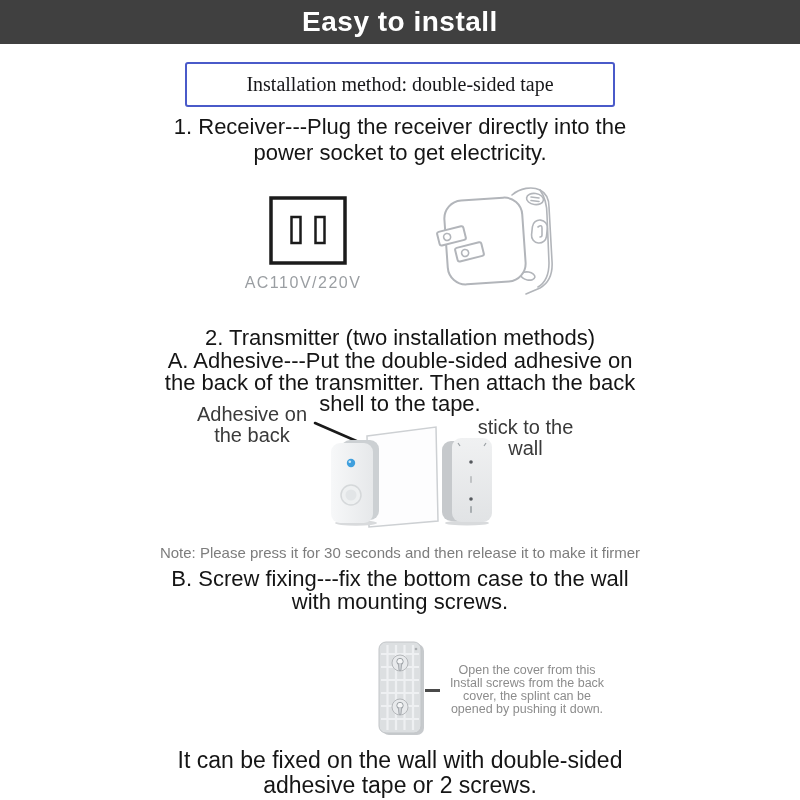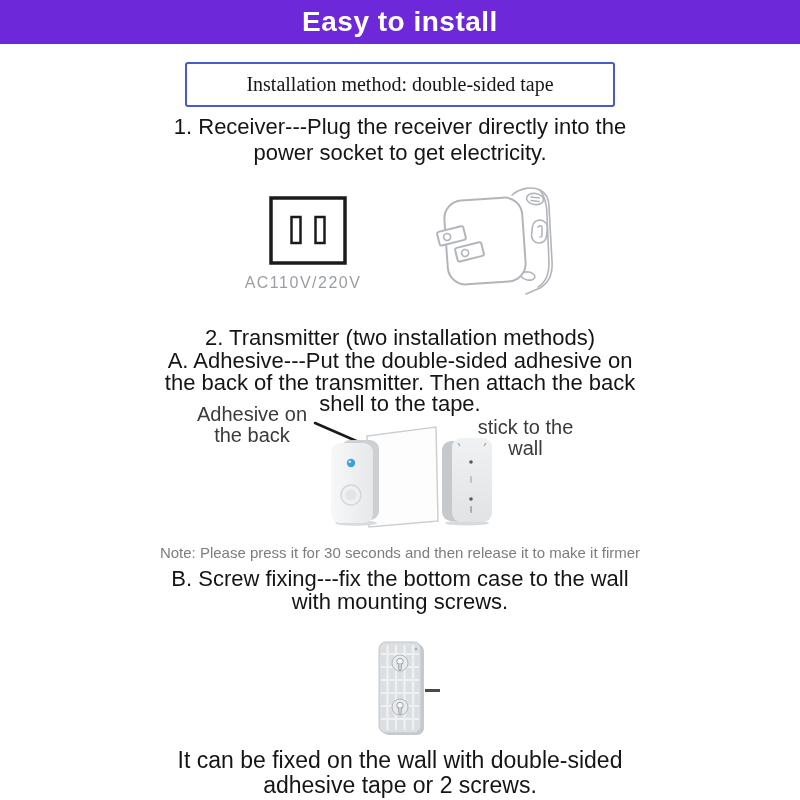--- a/index.html
+++ b/index.html
@@ -1,19 +1,19 @@
 <!DOCTYPE html>
 <html><head>
 <meta charset="utf-8">
 <style>
   html,body{margin:0;padding:0;background:#ffffff;}
   .page{position:relative;width:800px;height:800px;margin:0 auto;background:#ffffff;overflow:hidden;
         font-family:"Liberation Sans",sans-serif;}
   
-  .topbar{position:absolute;left:0;top:0;width:800px;height:44px;background:#6d28d9;
+  .topbar{position:absolute;left:0;top:0;width:800px;height:44px;background:#404040;
           display:flex;align-items:center;justify-content:center;}
   .topbar .title{color:#ffffff;font-size:28px;font-weight:800;letter-spacing:.5px;margin:0;
           font-family:"Liberation Sans",sans-serif;}
   
   .method-box{position:absolute;left:185px;top:62px;width:426px;height:41px;border:2px solid #4a5ac9;
           border-radius:3px;background:#ffffff;display:flex;align-items:center;justify-content:center;
           font-family:"Liberation Serif",serif;font-size:20px;color:#17171a;}
   .serif{font-family:Liberation Sans, sans-serif;color:#151515;}
   .center{text-align:center;}
   .receiver-heading{position:absolute;left:150px;top:114px;width:500px;font-size:22px;line-height:26px;}
@@ -167,19 +167,25 @@
     </g>
     <g>
       <circle cx="22" cy="66" r="8" fill="#e8eaec" stroke="#b4b7ba" stroke-width="1"></circle>
       <circle cx="22" cy="64.5" r="3.2" fill="#f4f5f6" stroke="#9aa0a4" stroke-width="1"></circle>
       <path d="M20.2 66 L21 73 a1.2 1.2 0 0 0 2 0 L23.8 66" fill="#cfd2d5" stroke="#9aa0a4" stroke-width="0.8"></path>
     </g>
   </svg>
 
   <div class="dash"></div>
 
+  <div class="plate-note">
+    <div>Open the cover from this</div>
+    <div>Install screws from the back</div>
+    <div>cover, the splint can be</div>
+    <div>opened by pushing it down.</div>
+  </div>
 
   <div class="serif center footer-para">
     <div>It can be fixed on the wall with double-sided</div>
     <div>adhesive tape or 2 screws.</div>
   </div>
 
 </div>
 
 </body></html>

